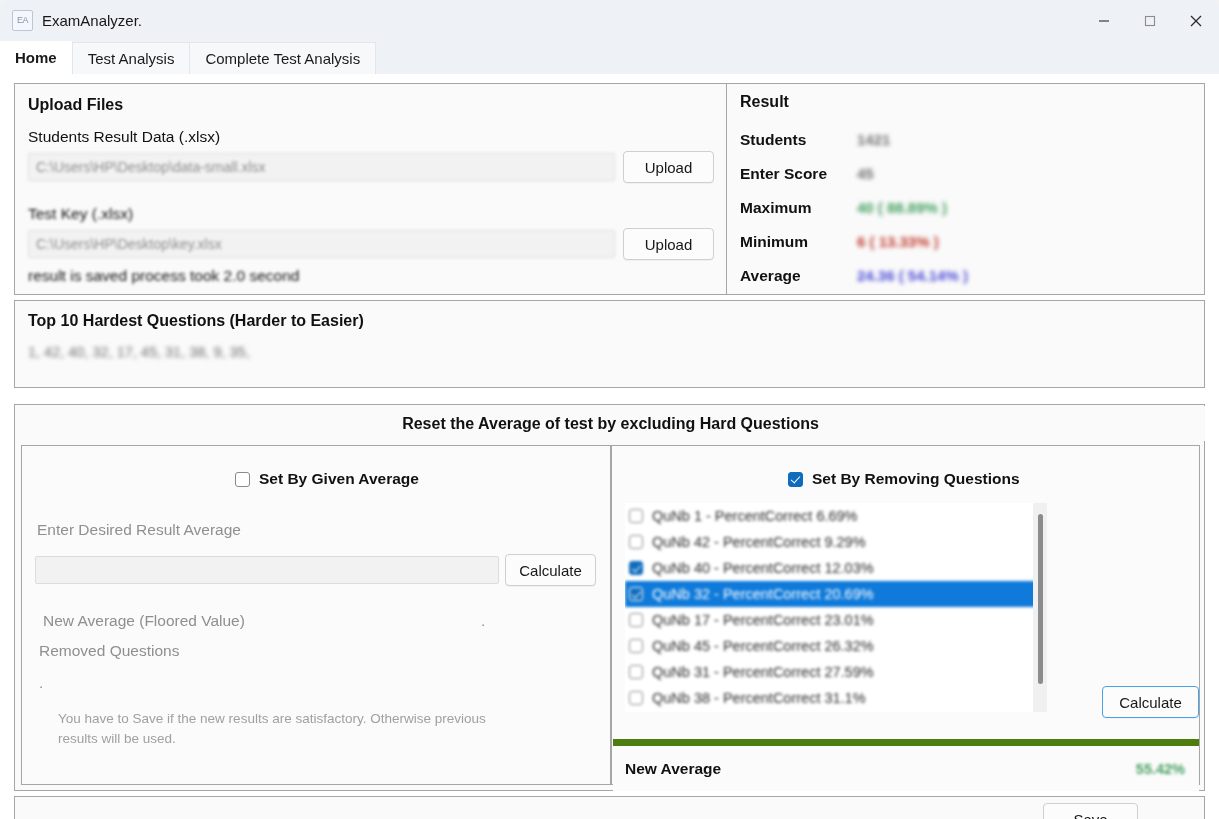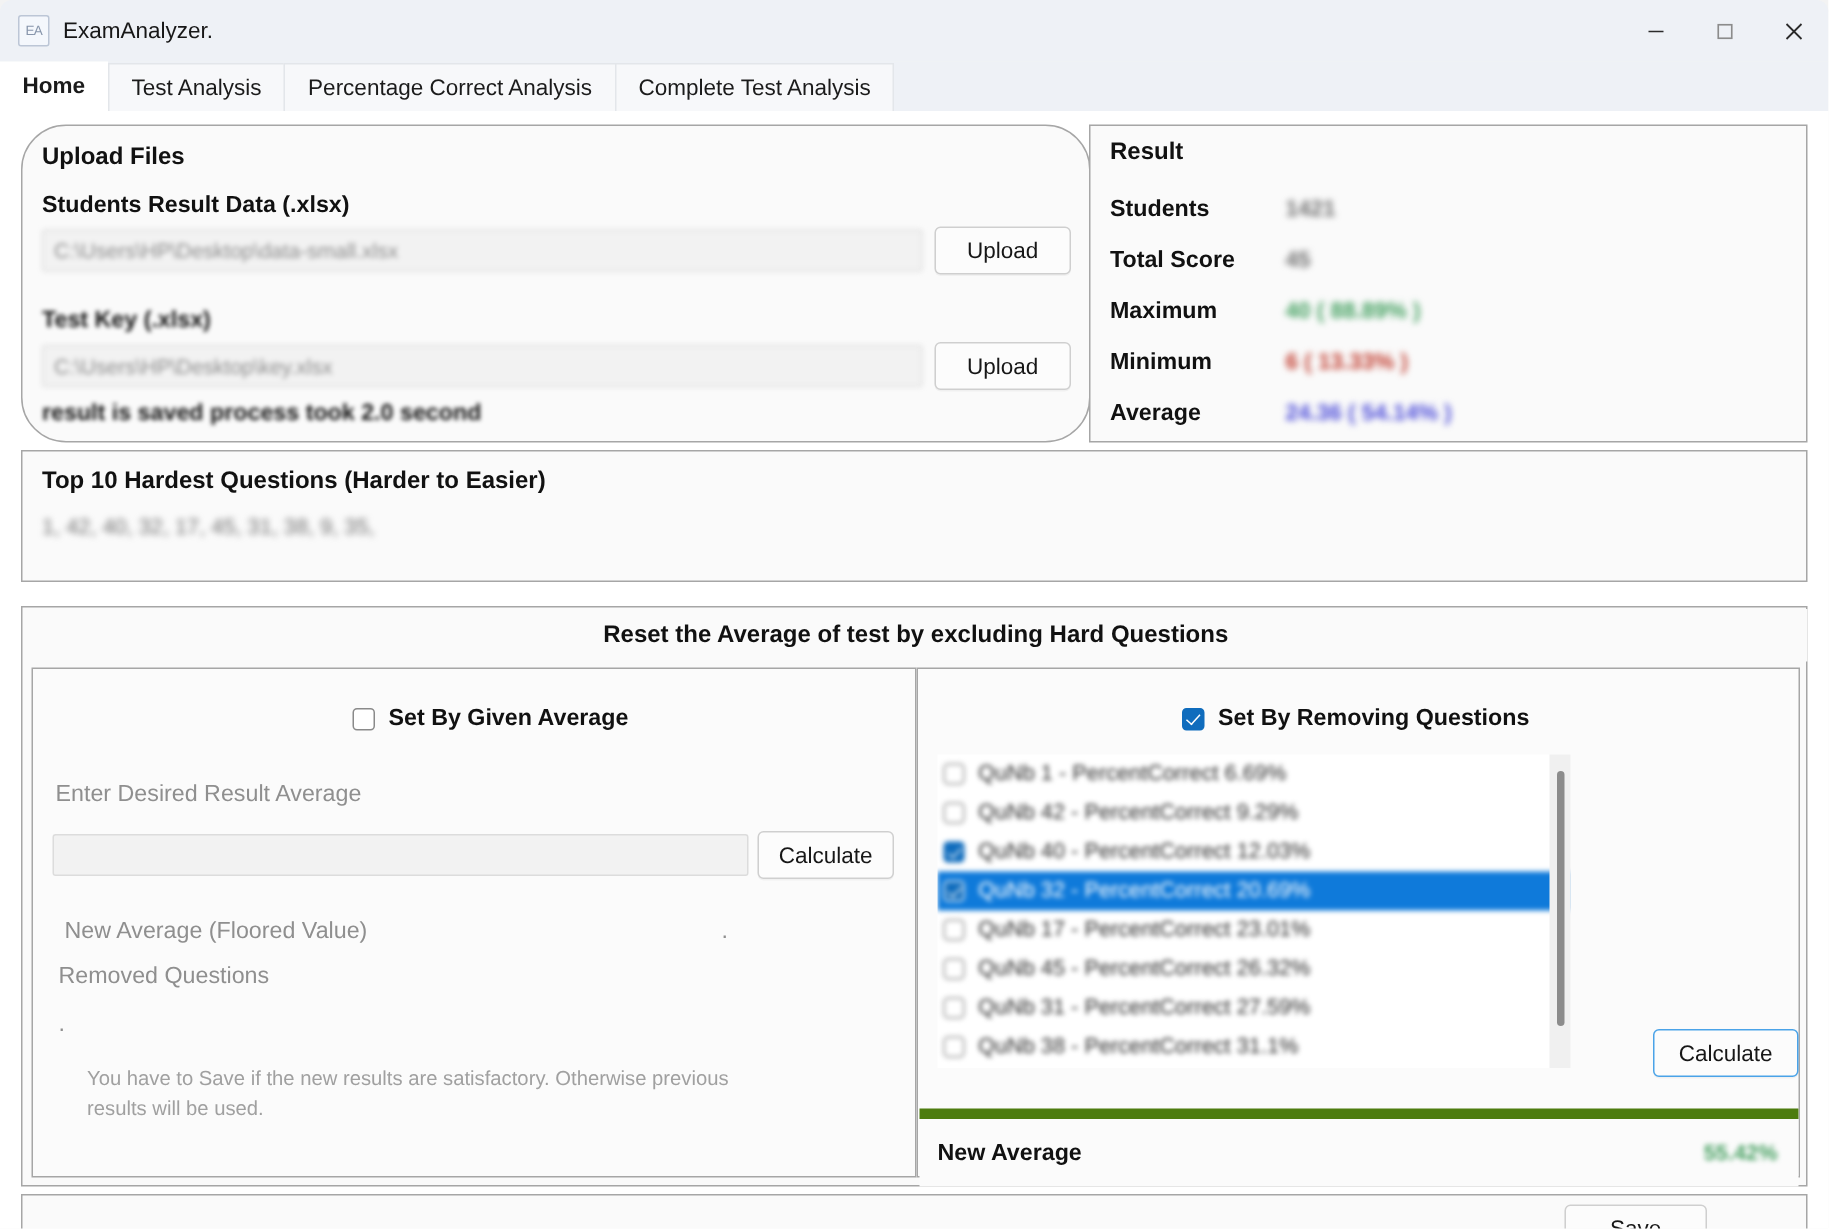--- a/index.html
+++ b/index.html
@@ -65,29 +65,29 @@
   }
 
   .group{
     position:absolute;
     border:1px solid #a6a6a6;
     background:#fafafa;
     box-sizing:border-box;
   }
 
   
-  #grp-upload{left:14px;top:9px;width:713px;height:212px;border-radius:30px;}
+  #grp-upload{left:14px;top:9px;width:713px;height:212px;}
   #grp-result{left:726px;top:9px;width:479px;height:212px;}
   #grp-hard{left:14px;top:226px;width:1191px;height:88px;}
   #grp-reset{left:14px;top:330px;width:1191px;height:387px;}
 
   .g-title{
     font-size:16px;font-weight:bold;color:#111;
   }
-  .lbl{font-size:15.5px;font-weight:bold;color:#111;}
+  .lbl{font-size:15.5px;font-weight:normal;color:#111;}
 
   .textbox{
     border:1px solid #dcdcdc;background:#f2f2f2;
     box-sizing:border-box;border-radius:2px;
     font-size:14px;color:#8d8d8d;
     display:flex;align-items:center;padding-left:7px;
     overflow:hidden;white-space:nowrap;
   }
   .blur2{filter:blur(2.1px);}
   .blur15{filter:blur(1.7px);}
@@ -197,21 +197,20 @@
             <line x1="2" y1="2" x2="12" y2="12" stroke="#2b2b2b" stroke-width="1.2"></line>
             <line x1="12" y1="2" x2="2" y2="12" stroke="#2b2b2b" stroke-width="1.2"></line>
           </svg>
       </div>
     </div>
   </div>
 
   <div class="tabstrip">
     <div class="tab active">Home</div>
     <div class="tab">Test Analysis</div>
-    <div class="tab">Percentage Correct Analysis</div>
     <div class="tab">Complete Test Analysis</div>
   </div>
 
   <div class="page">
 
     <div class="group" id="grp-upload">
       <div class="g-title" style="position:absolute;left:13px;top:12px;">Upload Files</div>
 
       <div class="lbl" style="position:absolute;left:13px;top:44px;">Students Result Data (.xlsx)</div>
 
@@ -225,21 +224,21 @@
 
       <div class="btn" style="position:absolute;left:608px;top:144px;width:91px;height:32px;">Upload</div>
 
       <div class="lbl blur13" style="position:absolute;left:13px;top:183px;">result is saved process took 2.0 second</div>
     </div>
 
     <div class="group" id="grp-result">
       <div class="g-title" style="position:absolute;left:13px;top:9px;">Result</div>
 
       <div class="res-row" style="left:13px;top:47px;">Students</div>
-      <div class="res-row" style="left:13px;top:81px;">Total Score</div>
+      <div class="res-row" style="left:13px;top:81px;">Enter Score</div>
       <div class="res-row" style="left:13px;top:115px;">Maximum</div>
       <div class="res-row" style="left:13px;top:149px;">Minimum</div>
       <div class="res-row" style="left:13px;top:183px;">Average</div>
 
       <div class="res-val blur2" style="left:130px;top:47px;color:#707070;font-weight:bold;">1421</div>
       <div class="res-val blur2" style="left:130px;top:81px;color:#707070;font-weight:bold;">45</div>
       <div class="res-val blur2" style="left:130px;top:115px;color:#3f9e5c;font-weight:bold;">40  ( 88.89% )</div>
       <div class="res-val blur2" style="left:130px;top:149px;color:#c0392b;font-weight:bold;">6  ( 13.33% )</div>
       <div class="res-val blur2" style="left:130px;top:183px;color:#4a4ad8;font-weight:bold;">24.36 ( 54.14% )</div>
     </div>

